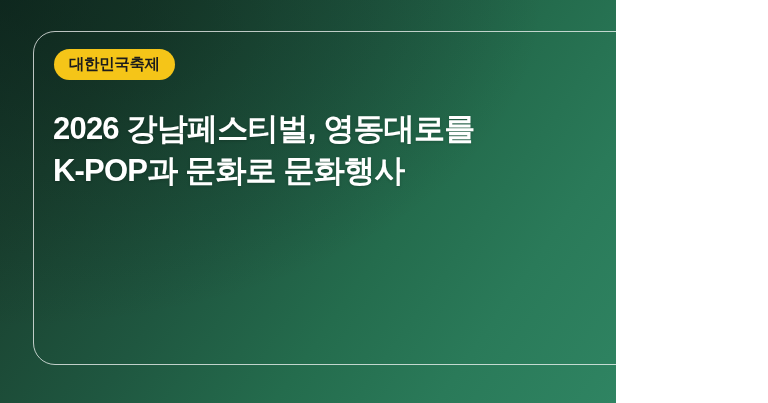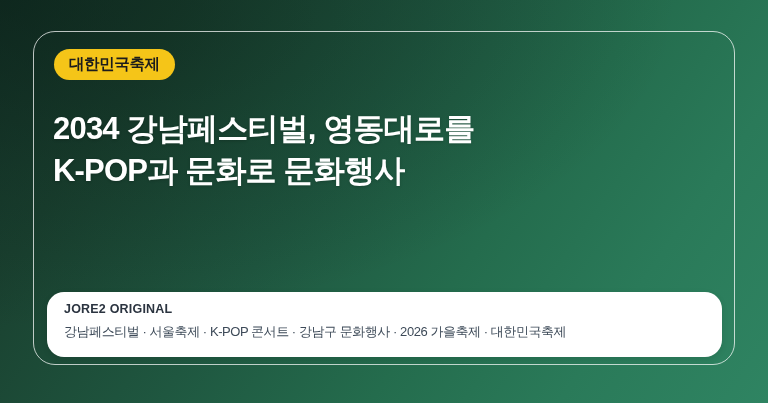--- a/index.html
+++ b/index.html
@@ -6,21 +6,21 @@
     margin: 0;
     padding: 0;
     background: #ffffff;
   }
   body {
     font-family: "Liberation Sans", "DejaVu Sans", sans-serif;
   }
 
   .banner {
     position: relative;
-    width: 768px;
+    width: 616px;
     height: 403px;
     overflow: hidden;
     background: linear-gradient(125deg,
         #16352a 0%,
         #1a4130 18%,
         #1f5740 42%,
         #246c4d 62%,
         #2a7a59 80%,
         #2f8462 100%);
   }
@@ -124,23 +124,19 @@
 
 <div class="banner">
 
   <div class="frame"></div>
 
   <div class="content">
 
     <div class="badge">대한민국축제</div>
 
     <div class="title">
-      <span class="line">2034 강남페스티벌, 영동대로를</span>
+      <span class="line">2026 강남페스티벌, 영동대로를</span>
       <span class="line">K-POP과 문화로 문화행사</span>
     </div>
 
-    <div class="footer-card">
-      <div class="brand">JORE2 ORIGINAL</div>
-      <div class="keywords">강남페스티벌 · 서울축제 · K-POP 콘서트 · 강남구 문화행사 · 2026 가을축제 · 대한민국축제</div>
-    </div>
 
   </div>
 </div>
 
 </body></html>

